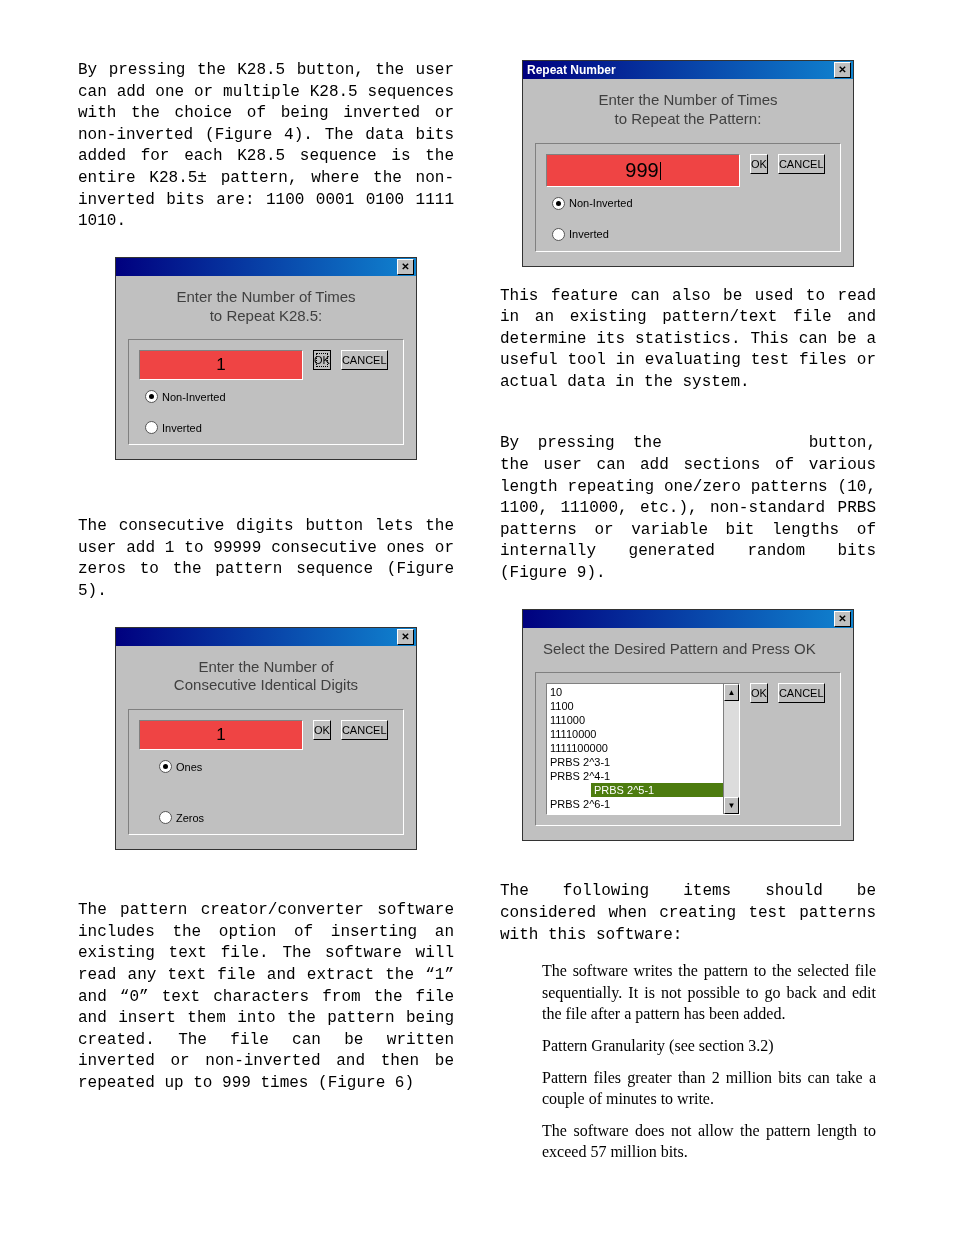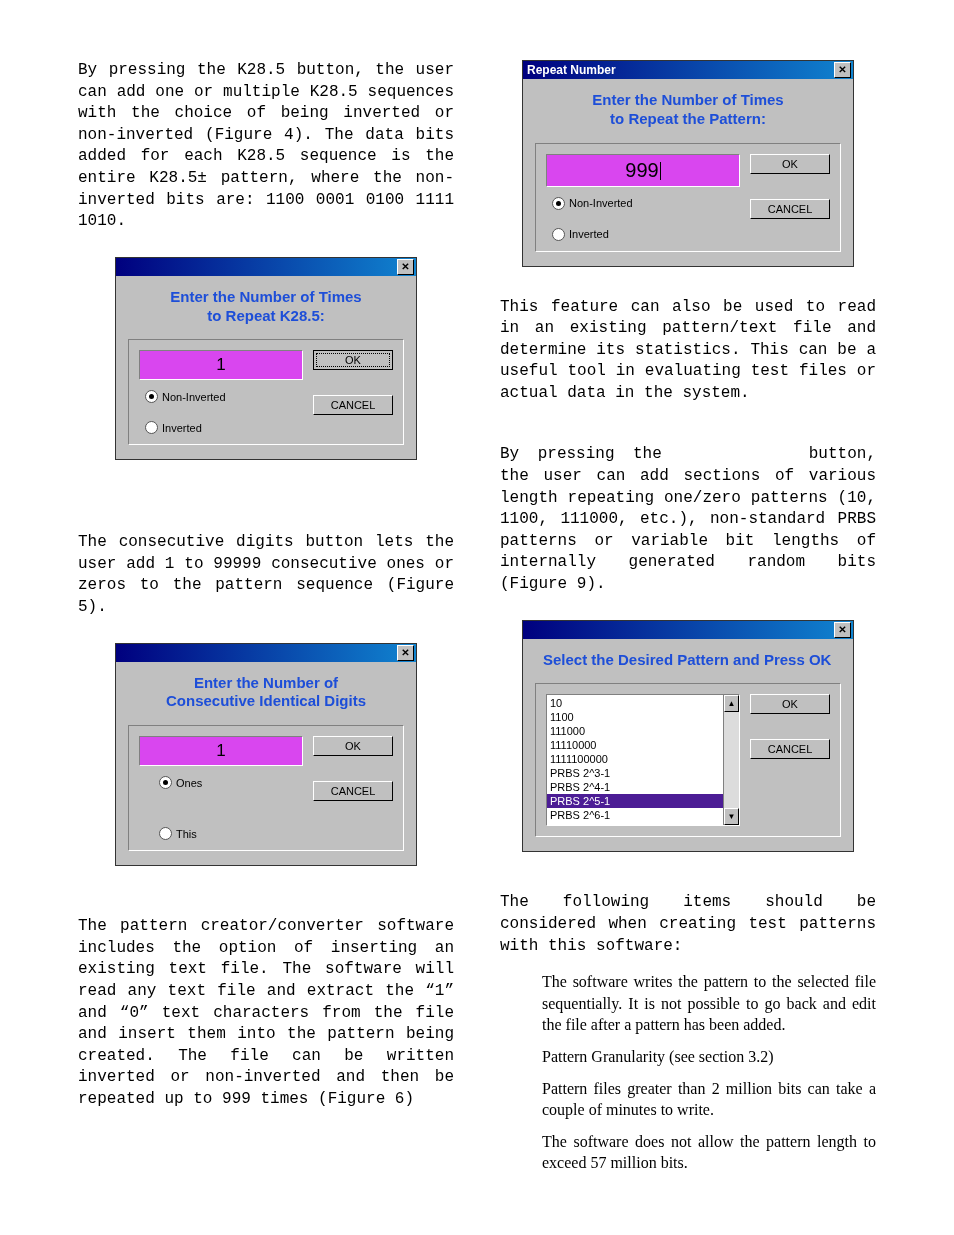--- a/index.html
+++ b/index.html
@@ -51,39 +51,39 @@
     width:15px;height:14px;
     background:#c0c0c0;
     border-top:1px solid #fff;border-left:1px solid #fff;
     border-right:1px solid #000;border-bottom:1px solid #000;
     font-family:Arial,sans-serif;font-size:10px;font-weight:bold;
     color:#000;display:flex;align-items:center;justify-content:center;
     line-height:1;
   }
   .dlg .hdr{
     text-align:center;
-    color:#1d4ed8;
-    font-weight:bold;
+    color:#404040;
+    font-weight:normal;
     font-family:Arial,Helvetica,sans-serif;
     font-size:15px;
     padding:12px 16px 10px;
     line-height:1.25;
   }
   .dlg .hdr.left{text-align:left;padding-left:20px;}
   .dlg .panel{
     margin:4px 12px 14px;
     border-top:1px solid #808080;border-left:1px solid #808080;
     border-right:1px solid #fff;border-bottom:1px solid #fff;
     padding:10px 10px 10px 10px;
     display:flex;gap:10px;align-items:flex-start;
   }
   .panel .leftcol{flex:1;}
-  .panel .btns{display:flex;flex-direction:column;gap:25px;width:80px;}
+  .panel .btns{display:flex;flex-direction:row;gap:10px;width:80px;}
   .w-input{
-    background:#d946ef;
+    background:#ef4444;
     border-top:1px solid #808080;border-left:1px solid #808080;
     border-right:1px solid #fff;border-bottom:1px solid #fff;
     padding:4px 6px;
     text-align:center;
     font-family:Arial,sans-serif;font-size:17px;
     margin-bottom:10px;
   }
   .radios{display:flex;gap:18px;padding-left:6px;font-size:11px;flex-direction:column;}
   .radio{display:flex;align-items:center;gap:4px;}
   .rdot{
@@ -102,21 +102,21 @@
     background:#fff;
     border-top:1px solid #808080;border-left:1px solid #808080;
     border-right:1px solid #fff;border-bottom:1px solid #fff;
     height:130px;
     position:relative;
     font-family:"MS Sans Serif",Tahoma,Arial,sans-serif;font-size:11px;
     overflow:hidden;
   }
   .listbox .items{padding:1px 0;}
   .listbox .item{padding:0 3px;line-height:14px;}
-  .listbox .item.sel{background:#4c1d95;color:#fff;}
+  .listbox .item.sel{background:#4d7c0f;color:#fff;margin-left:44px;}
   .listbox .sbar{
     position:absolute;top:0;right:0;bottom:0;width:15px;
     background:#dcdcdc;
     border-left:1px solid #808080;
     display:flex;flex-direction:column;justify-content:space-between;
   }
   .sbtn{
     height:15px;background:#c0c0c0;
     border-top:1px solid #fff;border-left:1px solid #fff;
     border-right:1px solid #000;border-bottom:1px solid #000;
@@ -156,58 +156,58 @@
             </span>
           </div>
         </div>
         <div class="btns">
           <div class="w-btn def">OK</div>
           <div class="w-btn">CANCEL</div>
         </div>
       </div>
     </div>
 
-    <p class="para" style="margin-top:72px">The consecutive digits button lets the user add 1 to 99999 consecutive ones or zeros to the pattern sequence (Figure 5).</p>
+    <p class="para" style="margin-top:56px">The consecutive digits button lets the user add 1 to 99999 consecutive ones or zeros to the pattern sequence (Figure 5).</p>
 
     <div class="dlg small">
       <div class="titlebar">
         <span></span>
         <span class="closebox">✕</span>
       </div>
       <div class="hdr" style="white-space:pre-line">Enter the Number of
 Consecutive Identical Digits</div>
       <div class="panel">
         <div class="leftcol">
           <div class="w-input">1</div>
           <div class="radios" style="gap:38px;padding-left:20px">
             <span class="radio">
               <span class="rdot">
                   <span class="sel"></span>
                 </span>
               <span>Ones</span>
             </span>
             <span class="radio">
               <span class="rdot"></span>
-              <span>This</span>
+              <span>Zeros</span>
             </span>
           </div>
         </div>
         <div class="btns">
           <div class="w-btn">OK</div>
           <div class="w-btn">CANCEL</div>
         </div>
       </div>
     </div>
 
     <p class="para" style="margin-top:50px">The pattern creator/converter software includes the option of inserting an existing text file. The software will read any text file and extract the “1” and “0” text characters from the file and insert them into the pattern being created. The file can be written inverted or non-inverted and then be repeated up to 999 times (Figure 6)</p>
   </div>
 
   <div class="col">
 
-    <div class="dlg" style="margin-top:0;margin-bottom:30px">
+    <div class="dlg" style="margin-top:0;margin-bottom:19px">
       <div class="titlebar">
         <span>Repeat Number</span>
         <span class="closebox">✕</span>
       </div>
       <div class="hdr" style="white-space:pre-line">Enter the Number of Times
 to Repeat the Pattern:</div>
       <div class="panel">
         <div class="leftcol">
           <div class="w-input" style="font-size:20px;text-align:center">
             <span>999</span><span class="caret"></span>

